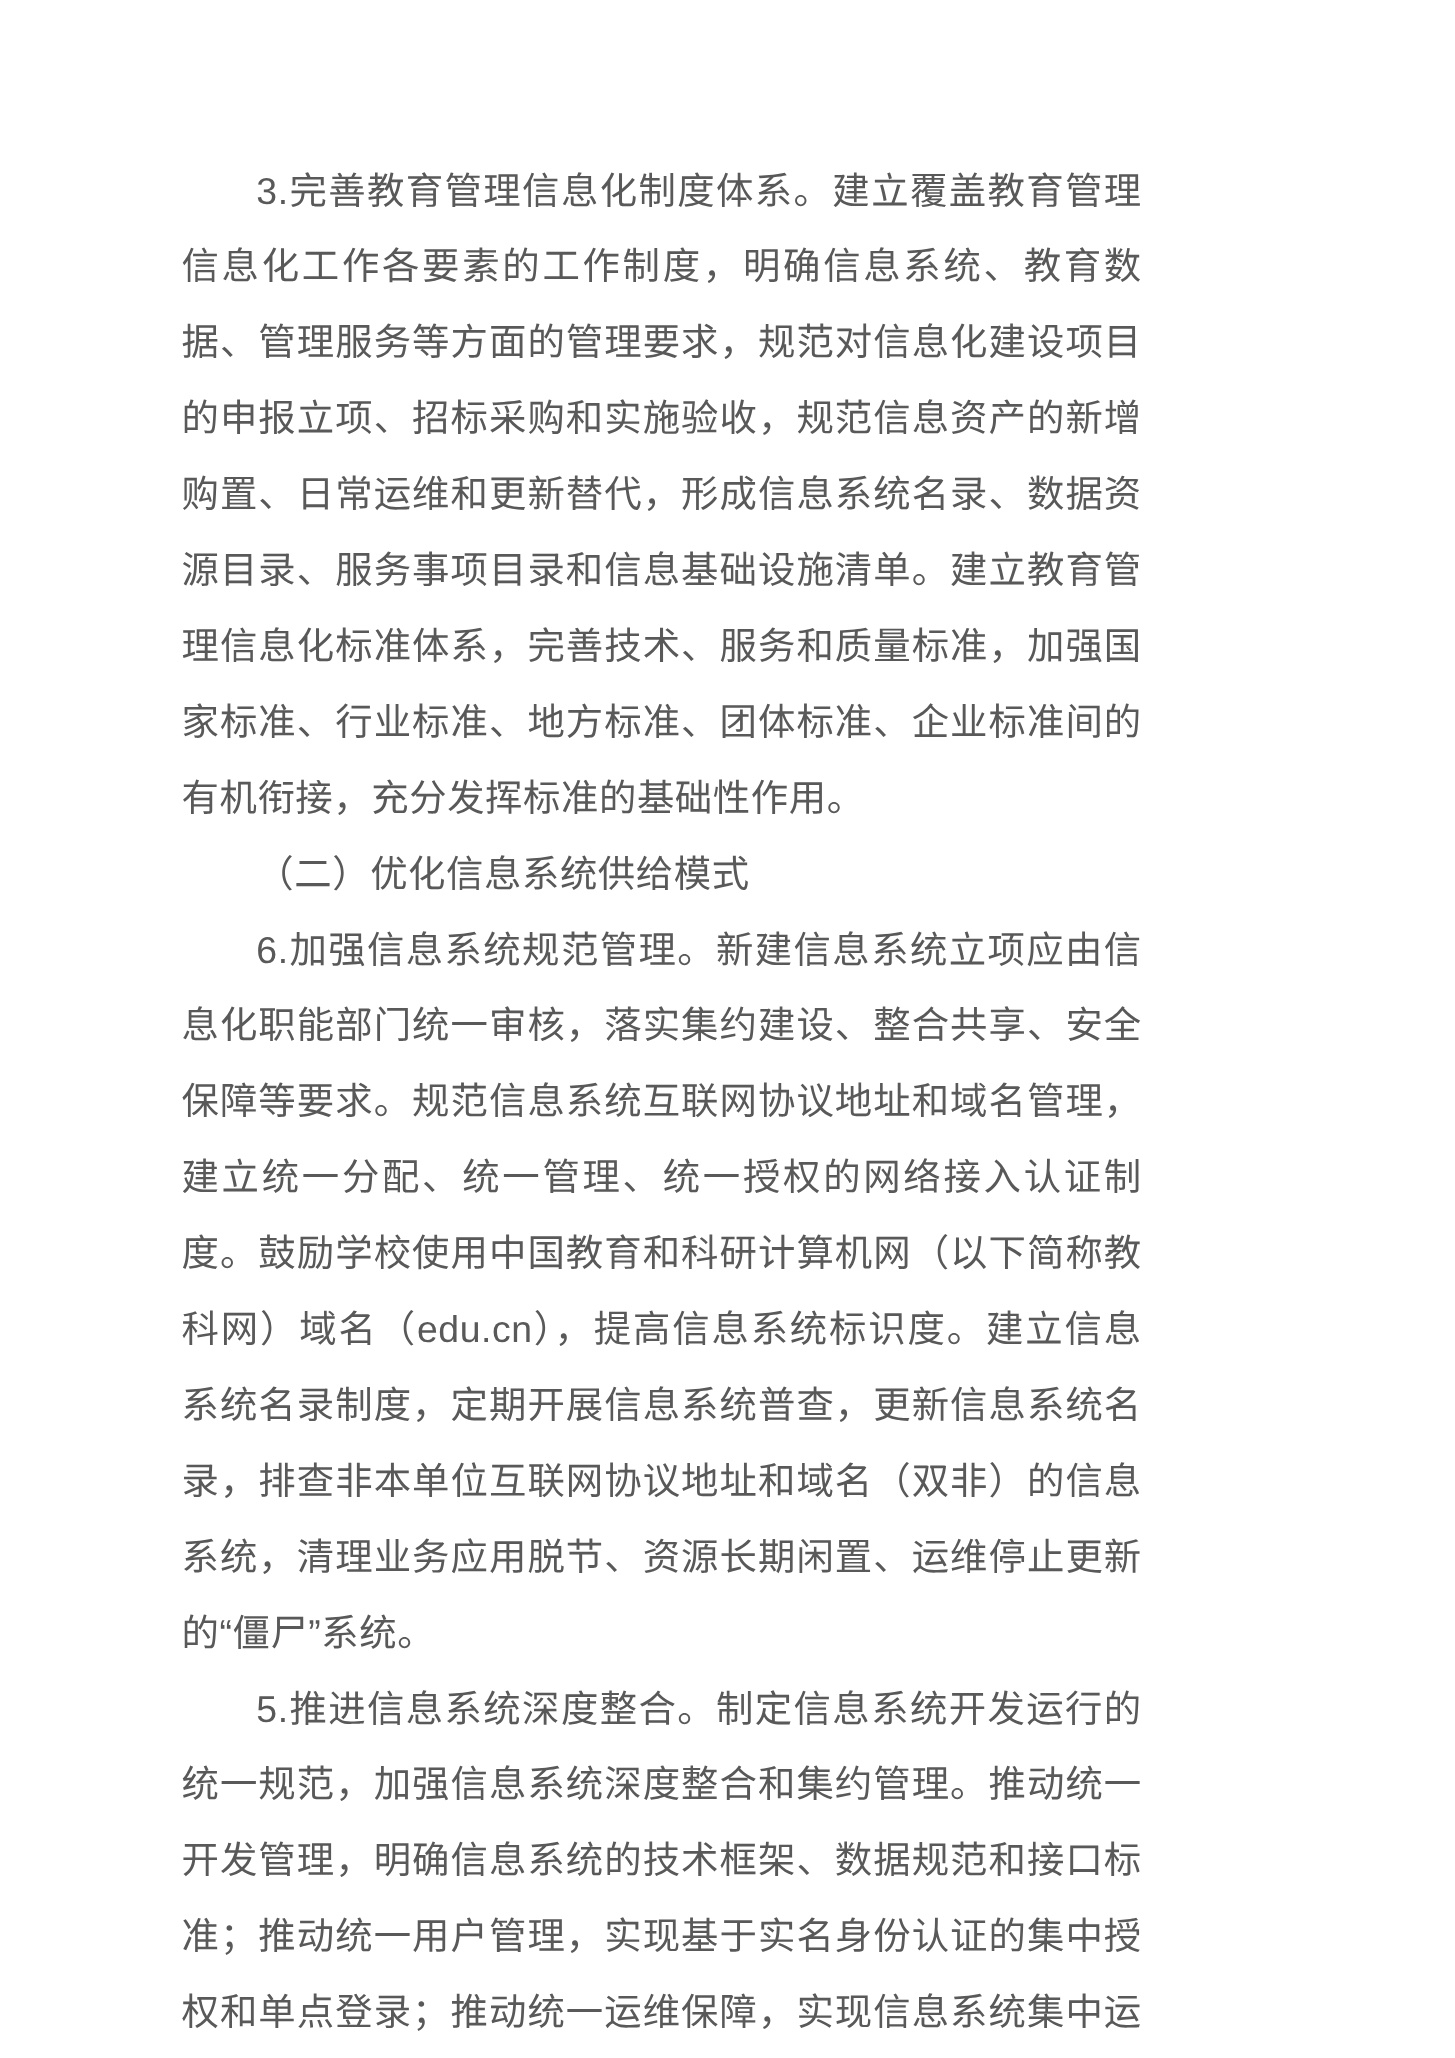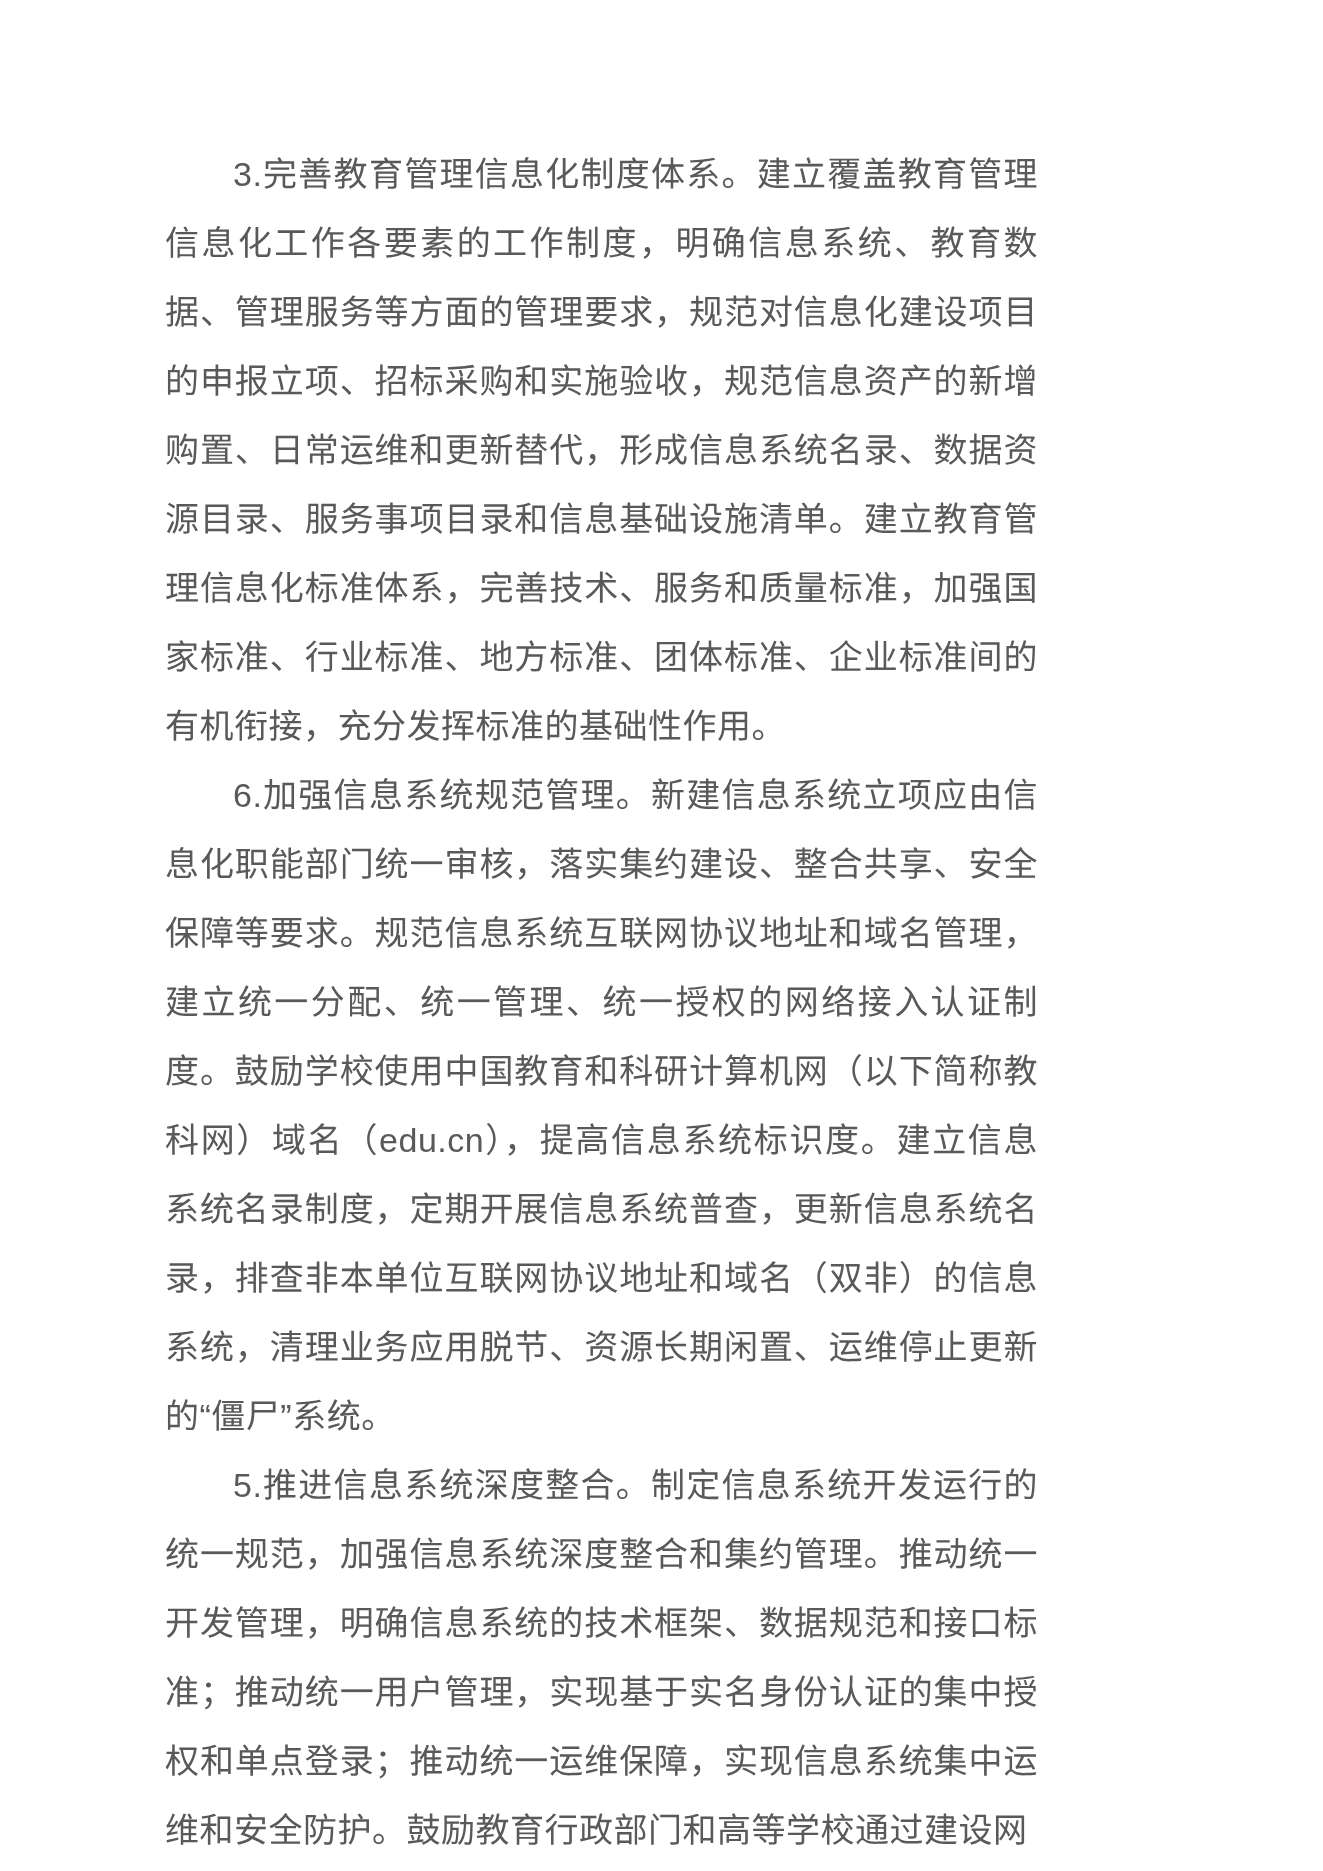--- a/index.html
+++ b/index.html
@@ -34,16 +34,17 @@
   .doc-text p.heading {
     text-align: left;
   }
 </style>
 </head>
 <body>
 
 <div class="page">
   <div class="doc-text">
     <p>3.完善教育管理信息化制度体系。建立覆盖教育管理信息化工作各要素的工作制度，明确信息系统、教育数据、管理服务等方面的管理要求，规范对信息化建设项目的申报立项、招标采购和实施验收，规范信息资产的新增购置、日常运维和更新替代，形成信息系统名录、数据资源目录、服务事项目录和信息基础设施清单。建立教育管理信息化标准体系，完善技术、服务和质量标准，加强国家标准、行业标准、地方标准、团体标准、企业标准间的有机衔接，充分发挥标准的基础性作用。</p>
+    <p class="heading">（二）优化信息系统供给模式</p>
     <p>6.加强信息系统规范管理。新建信息系统立项应由信息化职能部门统一审核，落实集约建设、整合共享、安全保障等要求。规范信息系统互联网协议地址和域名管理，建立统一分配、统一管理、统一授权的网络接入认证制度。鼓励学校使用中国教育和科研计算机网（以下简称教科网）域名（edu.cn），提高信息系统标识度。建立信息系统名录制度，定期开展信息系统普查，更新信息系统名录，排查非本单位互联网协议地址和域名（双非）的信息系统，清理业务应用脱节、资源长期闲置、运维停止更新的“僵尸”系统。</p>
     <p>5.推进信息系统深度整合。制定信息系统开发运行的统一规范，加强信息系统深度整合和集约管理。推动统一开发管理，明确信息系统的技术框架、数据规范和接口标准；推动统一用户管理，实现基于实名身份认证的集中授权和单点登录；推动统一运维保障，实现信息系统集中运维和安全防护。鼓励教育行政部门和高等学校通过建设网</p>
   </div>
 </div>
 
 </body></html>

